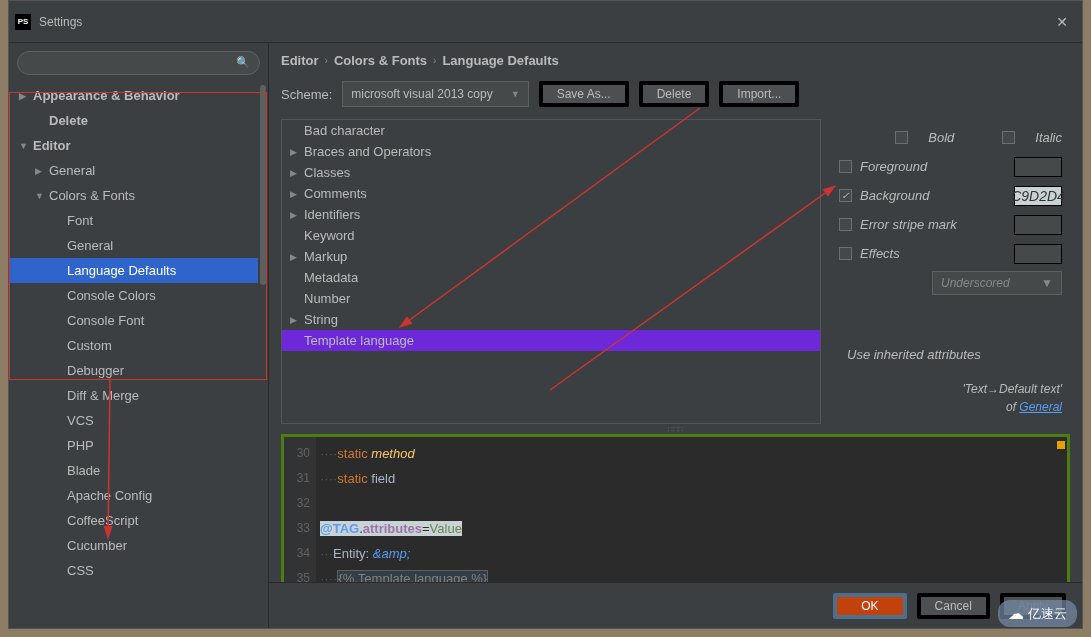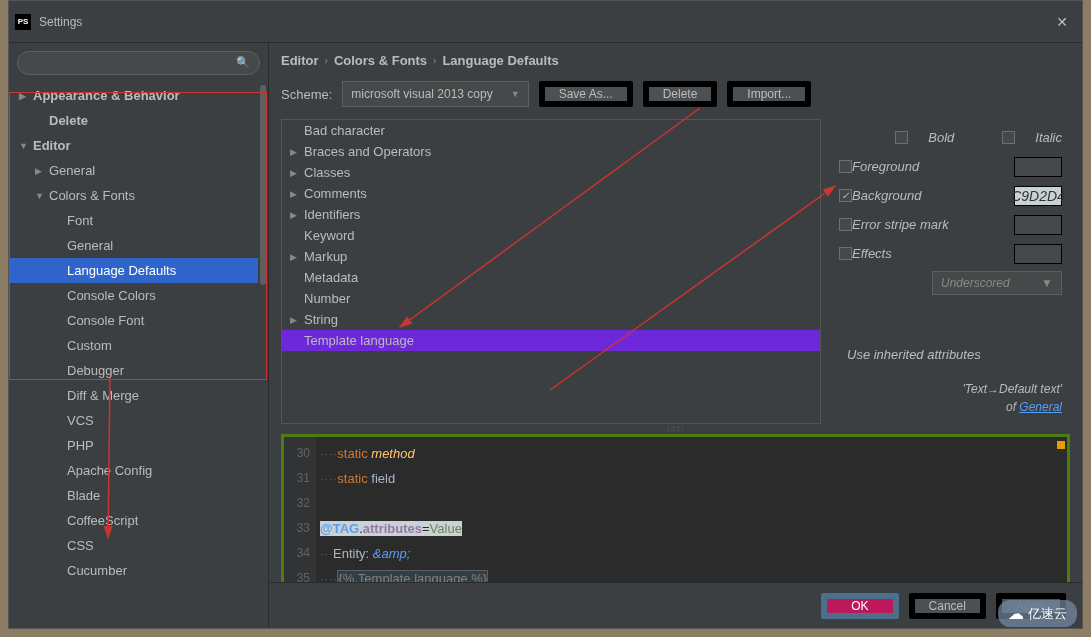--- a/index.html
+++ b/index.html
@@ -25,28 +25,28 @@
 .indent-2 { padding-left: 44px; }
 .scrollbar-track { position: absolute; right: 0; top: 42px; bottom: 0; width: 10px; background: #3c3f41; }
 .scrollbar-thumb { position: absolute; left: 2px; right: 2px; top: 0; height: 200px; background: #5e6060; border-radius: 3px; }
 .main { flex: 1; display: flex; flex-direction: column; background: #3c3f41; }
 .crumbs { height: 34px; display: flex; align-items: center; padding: 0 12px; color: #bbb; font-size: 13px; }
 .crumbs .sep { margin: 0 6px; color: #888; font-size: 10px; }
 .crumbs .bold { font-weight: bold; }
 .scheme-row { display: flex; align-items: center; padding: 4px 12px 12px; gap: 10px; color: #bbb; font-size: 13px; }
 .scheme-select { display: flex; align-items: center; background: #45494a; border: 1px solid #5e6060; height: 26px; padding: 0 8px; color: #bbb; font-size: 12px; gap: 18px; cursor: pointer; }
 .scheme-select .dd { font-size: 9px; color: #888; }
-.btn { background: #4c5052; border: 6px solid #000000; color: #bbb; height: 26px; padding: 0 14px; font-size: 12px; cursor: pointer; border-radius: 2px; }
+.btn { background: #4c5052; border: 4px solid #000000; color: #bbb; height: 26px; padding: 0 14px; font-size: 12px; cursor: pointer; border-radius: 2px; }
 .content-grid { flex: 1; display: grid; grid-template-columns: 540px 1fr; grid-template-rows: 1fr auto; gap: 0; padding: 0 12px 10px; overflow: hidden; }
 .cat-list { grid-column: 1; grid-row: 1; background: #3c3f41; border: 1px solid #555; overflow-y: auto; font-size: 13px; color: #bbb; }
 .cat-row { display: flex; align-items: center; height: 21px; padding-left: 8px; cursor: pointer; }
 .cat-row.selected { background: #6d28d9; }
 .cat-row .arrow { width: 14px; font-size: 9px; color: #888; }
 .props { grid-column: 2; grid-row: 1; padding: 4px 8px 8px 18px; color: #bbb; font-size: 13px; font-style: italic; }
-.prop-row { display: flex; align-items: center; height: 29px; }
+.prop-row { display: flex; align-items: center; height: 29px; gap: 8px; }
 .prop-row .cb { width: 13px; height: 13px; border: 1px solid #6e6e6e; background: #43494a; display: flex; align-items: center; justify-content: center; }
 .prop-row .cb.checked::after { content: "✓"; font-size: 10px; color: #bbb; }
 .prop-row .swatch { margin-left: auto; width: 48px; height: 20px; border: 1px solid #000000; background: #45494a; font-size: 14px; display: flex; align-items: center; justify-content: center; color: #333; }
 .prop-row .swatch.hex { background: #c9d2d4; }
 .effects-dd { margin-left: auto; display: flex; align-items: center; background: #45494a; border: 1px solid #5e6060; height: 24px; padding: 0 8px; color: #888; font-size: 12px; gap: 18px; width: 130px; justify-content: space-between; }
 .inherit-row { display: flex; align-items: center; gap: 8px; margin-top: 50px; }
 .of-text { text-align: right; margin-top: 18px; font-size: 12px; line-height: 1.5; }
 .of-text a { color: #589df6; text-decoration: underline; cursor: pointer; }
 .splitter { grid-column: 1 / 3; height: 10px; display: flex; align-items: center; justify-content: center; color: #666; font-size: 8px; cursor: ns-resize; }
 .preview { grid-column: 1 / 3; height: 160px; background: #2b2b2b; border: 3px solid #4d7c0f; position: relative; font-family: Consolas, monospace; font-size: 13px; overflow: hidden; text-decoration: underline; }
@@ -56,21 +56,21 @@
 .code .it { font-style: italic; color: #ffc66d; }
 .code .hl { background: #c9d2d4; color: #2b2b2b; }
 .code .tag { color: #589df6; font-weight: bold; }
 .code .at { color: #9876aa; font-weight: bold; }
 .code .val { color: #6a8759; }
 .code .ent { color: #589df6; font-style: italic; }
 .code .tmpl { background: #323e45; color: #808080; border: 1px solid #5e6060; }
 .code .dim { color: #555; }
 .marker { position: absolute; right: 2px; top: 4px; width: 8px; height: 8px; background: #e69e00; }
 .footer { height: 46px; border-top: 1px solid #2b2b2b; display: flex; align-items: center; justify-content: flex-end; padding: 0 16px; gap: 10px; }
-.btn.primary { background: #be185d; border-color: #4c708c; color: #fff; padding: 0 24px; }
+.btn.primary { background: #c2410c; border-color: #4c708c; color: #fff; padding: 0 24px; }
 .btn.disabled { color: #777; }
 .annot-box { position: absolute; left: 9px; top: 92px; width: 258px; height: 288px; border: 1px solid #cc3333; pointer-events: none; z-index: 100; }
 .arrow-svg { position: absolute; pointer-events: none; z-index: 100; }
 .watermark { position: absolute; right: 14px; bottom: 10px; color: #fff; background: rgba(120,140,170,0.7); border-radius: 12px; padding: 4px 10px; font-size: 13px; display: flex; align-items: center; gap: 4px; z-index: 200; }
 .watermark .cloud { font-size: 16px; }
 </style>
 </head>
 <body>
 
 <div class="window">
@@ -142,37 +142,37 @@
           <div class="tree-row indent-2">
             <span class="arrow"></span>
             <span>VCS</span>
           </div>
           <div class="tree-row indent-2">
             <span class="arrow"></span>
             <span>PHP</span>
           </div>
           <div class="tree-row indent-2">
             <span class="arrow"></span>
+            <span>Blade</span>
+          </div>
+          <div class="tree-row indent-2">
+            <span class="arrow"></span>
             <span>Apache Config</span>
           </div>
           <div class="tree-row indent-2">
             <span class="arrow"></span>
-            <span>Blade</span>
-          </div>
-          <div class="tree-row indent-2">
-            <span class="arrow"></span>
             <span>CoffeeScript</span>
           </div>
           <div class="tree-row indent-2">
             <span class="arrow"></span>
+            <span>Cucumber</span>
+          </div>
+          <div class="tree-row indent-2">
+            <span class="arrow"></span>
             <span>CSS</span>
-          </div>
-          <div class="tree-row indent-2">
-            <span class="arrow"></span>
-            <span>Cucumber</span>
           </div>
         </div>
       <div class="scrollbar-track">
         <div class="scrollbar-thumb"></div>
       </div>
     </div>
     <div class="main">
       <div class="crumbs">
         <span class="bold">Editor</span>
           <span class="sep">›</span>

